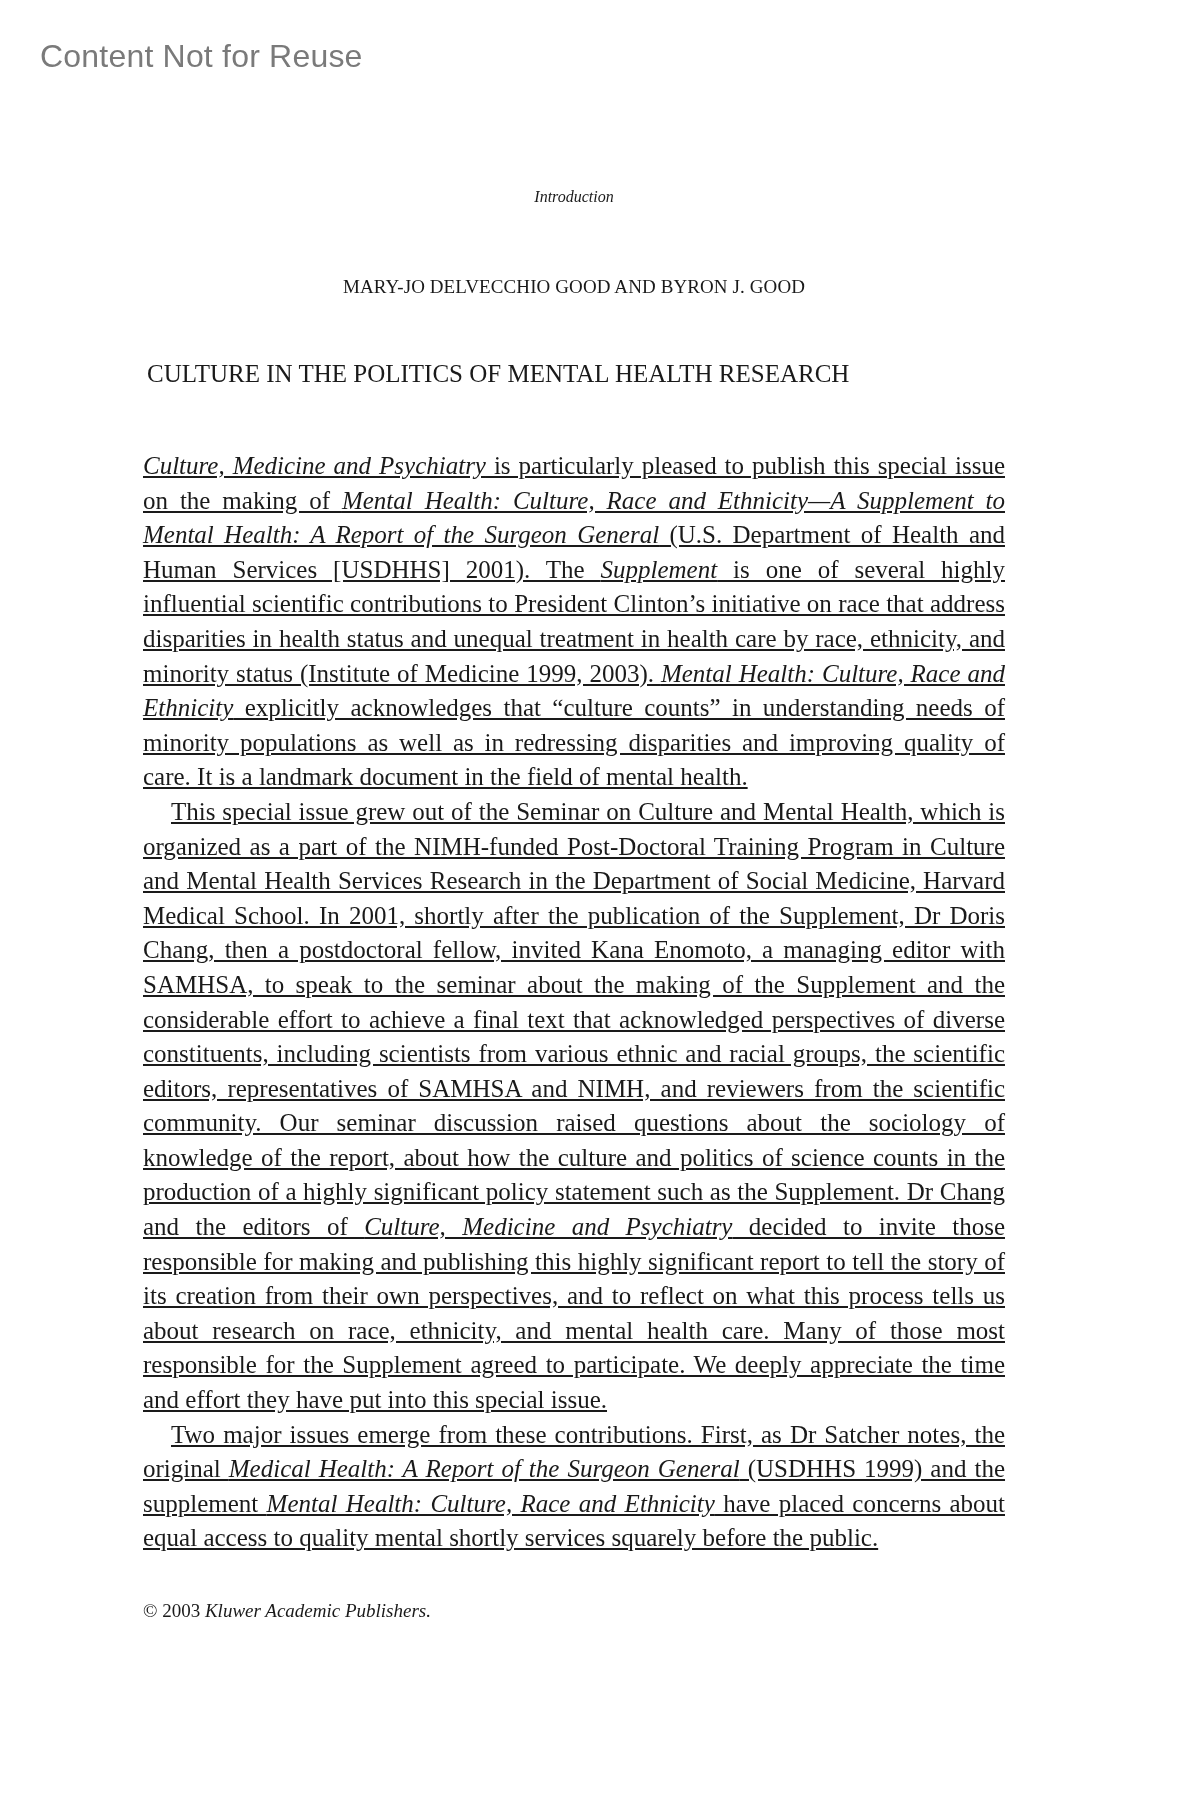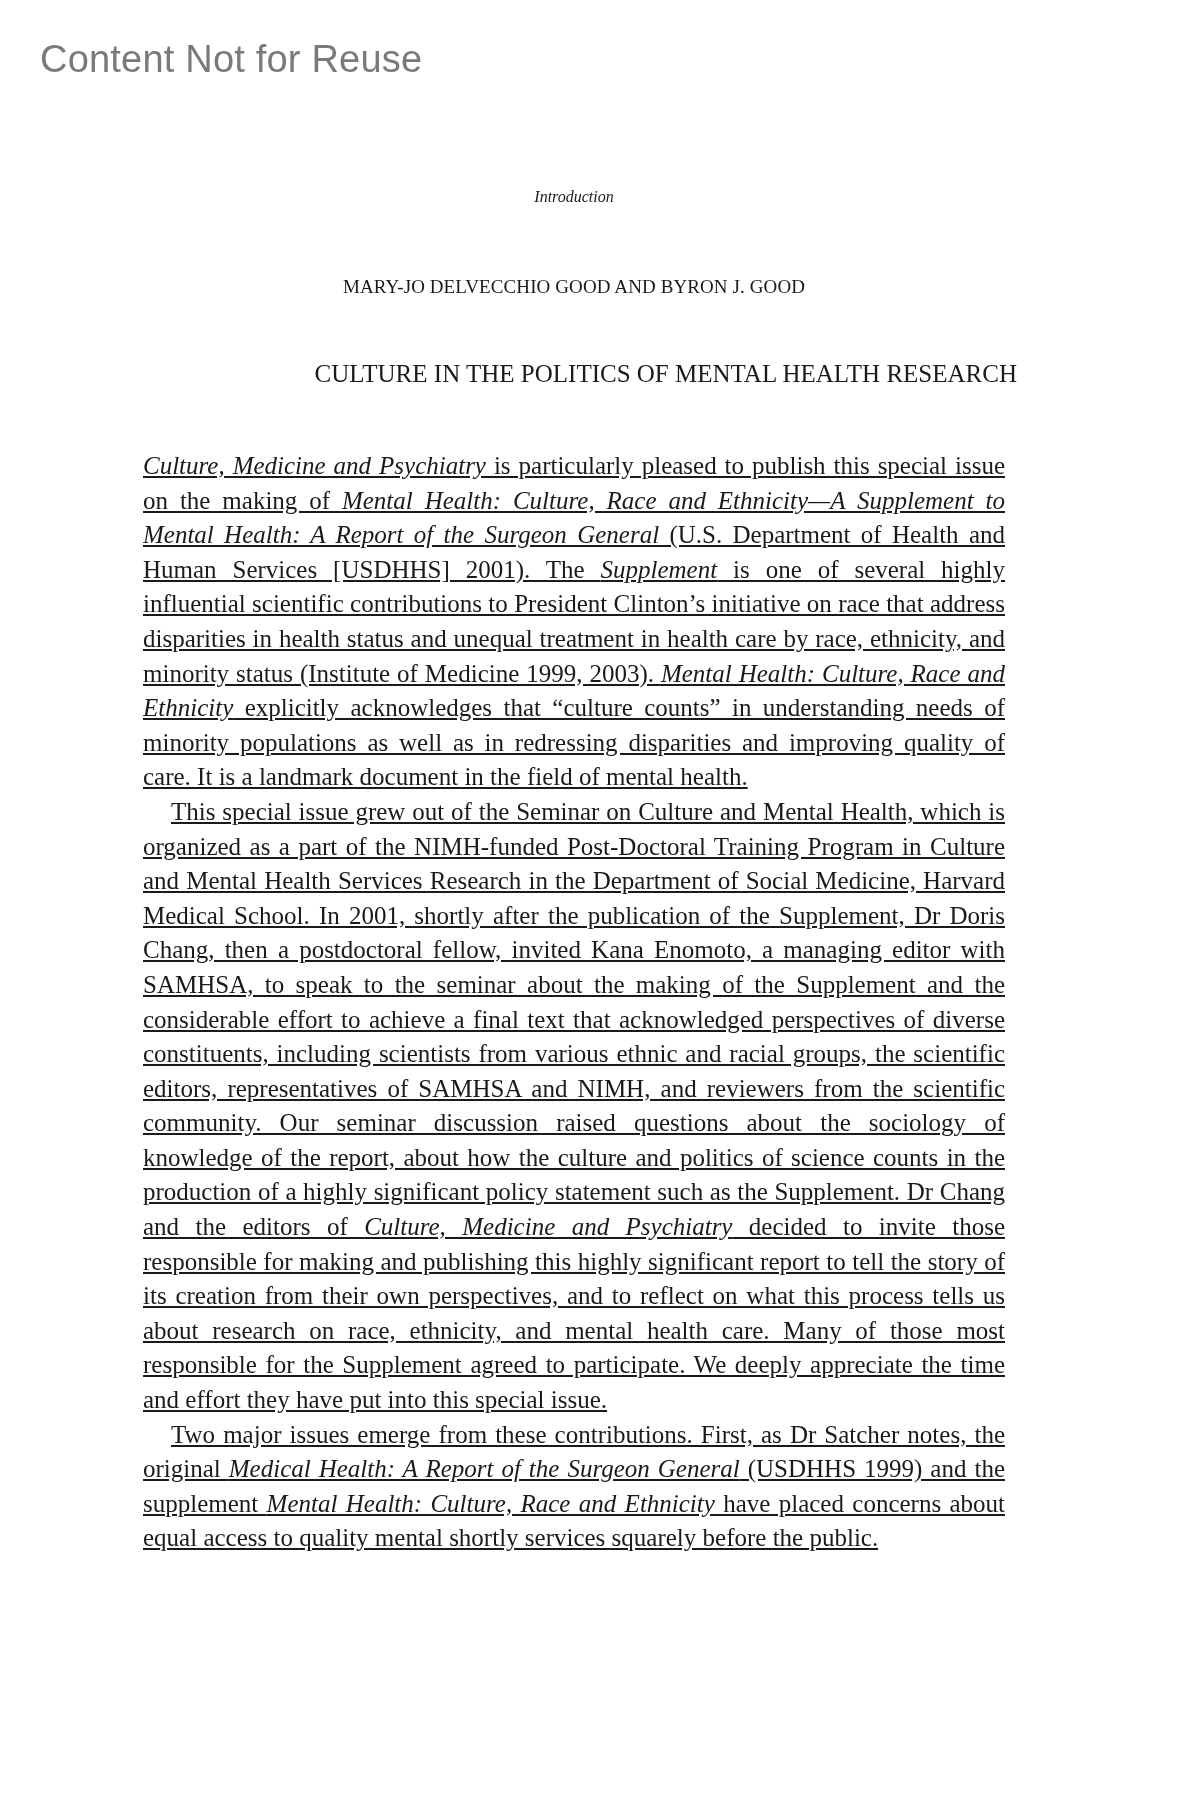--- a/index.html
+++ b/index.html
@@ -1,36 +1,36 @@
 <!DOCTYPE html>
 <html><head>
 <meta charset="utf-8">
 <style>
   html, body { margin: 0; padding: 0; background: #ffffff; }
   body { width: 1200px; height: 1800px; position: relative; overflow: hidden; }
   .watermark {
     position: absolute; left: 40px; top: 38px;
     font-family: "Liberation Sans", sans-serif;
-    font-size: 38px; color: #7a7a7a; letter-spacing: 0.2px;
+    font-size: 32px; color: #7a7a7a; letter-spacing: 0.2px;
   }
   .page {
     position: absolute; left: 143px; top: 0; width: 862px;
     font-family: "Liberation Serif", serif; color: #1a1a1a;
   }
   .section-label {
     position: absolute; left: 0; width: 862px; top: 188px;
     text-align: center; font-style: italic; font-size: 16px;
   }
   .authors {
     position: absolute; left: 0; width: 862px; top: 276px;
     text-align: center; font-size: 19px; letter-spacing: 0.1px;
   }
   .title {
-    position: absolute; left: 12px; width: 862px; top: 360px;
-    text-align: right; font-size: 25px;
+    position: absolute; left: 4px; width: 862px; top: 360px;
+    text-align: left; font-size: 25px;
   }
   .body {
     position: absolute; left: 0; top: 449px; width: 862px;
     font-size: 25px; line-height: 34.6px; text-align: justify;
     hyphens: manual;
     text-decoration: underline;
   }
   .body p { margin: 0; }
   .body p.indent { text-indent: 28px; }
   .body i { font-style: italic; }
@@ -51,14 +51,17 @@
   <div class="authors">MARY-JO DELVECCHIO GOOD AND BYRON J. GOOD</div>
   <div class="title">CULTURE IN THE POLITICS OF MENTAL HEALTH RESEARCH</div>
 
   <div class="body" id="article-body">
       <p><i>Culture, Medicine and Psychiatry</i><span> is particularly pleased to publish this special issue on the making of </span><i>Mental Health: Culture, Race and Ethnicity—A Supple­ment to Mental Health: A Report of the Surgeon General</i><span> (U.S. Department of Health and Human Services [USDHHS] 2001). The </span><i>Supplement</i><span> is one of several highly influential scientific contributions to President Clinton’s initiative on race that address disparities in health status and unequal treatment in health care by race, ethnicity, and minority status (Institute of Medicine 1999, 2003). </span><i>Mental Health: Culture, Race and Ethnicity</i><span> explicitly acknowledges that “culture counts” in understanding needs of minority populations as well as in redressing disparities and improving quality of care. It is a landmark document in the field of mental health.</span></p>
       <p class="indent"><span>This special issue grew out of the Seminar on Culture and Mental Health, which is organized as a part of the NIMH-funded Post-Doctoral Training Program in Cul­ture and Mental Health Services Research in the Department of Social Medicine, Harvard Medical School. In 2001, shortly after the publication of the Supplement, Dr Doris Chang, then a postdoctoral fellow, invited Kana Enomoto, a managing editor with SAMHSA, to speak to the seminar about the making of the Supplement and the considerable effort to achieve a final text that acknowledged perspectives of diverse constituents, including scientists from various ethnic and racial groups, the scientific editors, representatives of SAMHSA and NIMH, and reviewers from the scientific community. Our seminar discussion raised questions about the sociology of knowledge of the report, about how the culture and politics of science counts in the production of a highly significant policy statement such as the Supplement. Dr Chang and the editors of </span><i>Culture, Medicine and Psychiatry</i><span> decided to invite those responsible for making and publishing this highly significant report to tell the story of its creation from their own perspectives, and to reflect on what this process tells us about research on race, ethnicity, and mental health care. Many of those most responsible for the Supplement agreed to participate. We deeply appreciate the time and effort they have put into this special issue.</span></p>
       <p class="indent"><span>Two major issues emerge from these contributions. First, as Dr Satcher notes, the original </span><i>Medical Health: A Report of the Surgeon General</i><span> (USDHHS 1999) and the supplement </span><i>Mental Health: Culture, Race and Ethnicity</i><span> have placed concerns about equal access to quality mental shortly services squarely before the public.</span></p>
     </div>
 
   <div class="footer">
+    <div>
+      <span class="copyright-icon">©</span><span> 2003 </span><i>Kluwer Academic Publishers.</i>
+    </div>
   </div>
 </div>
 
 </body></html>

